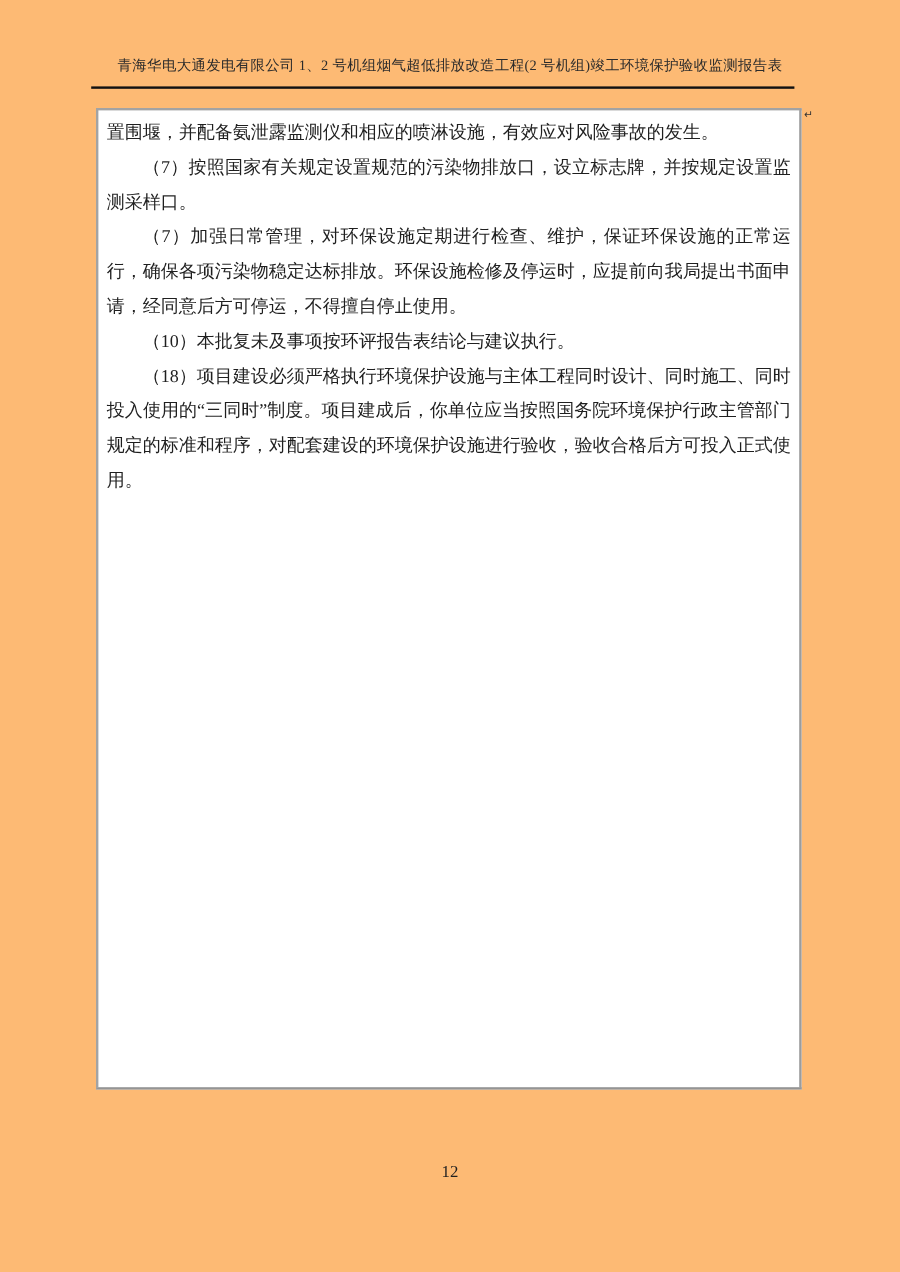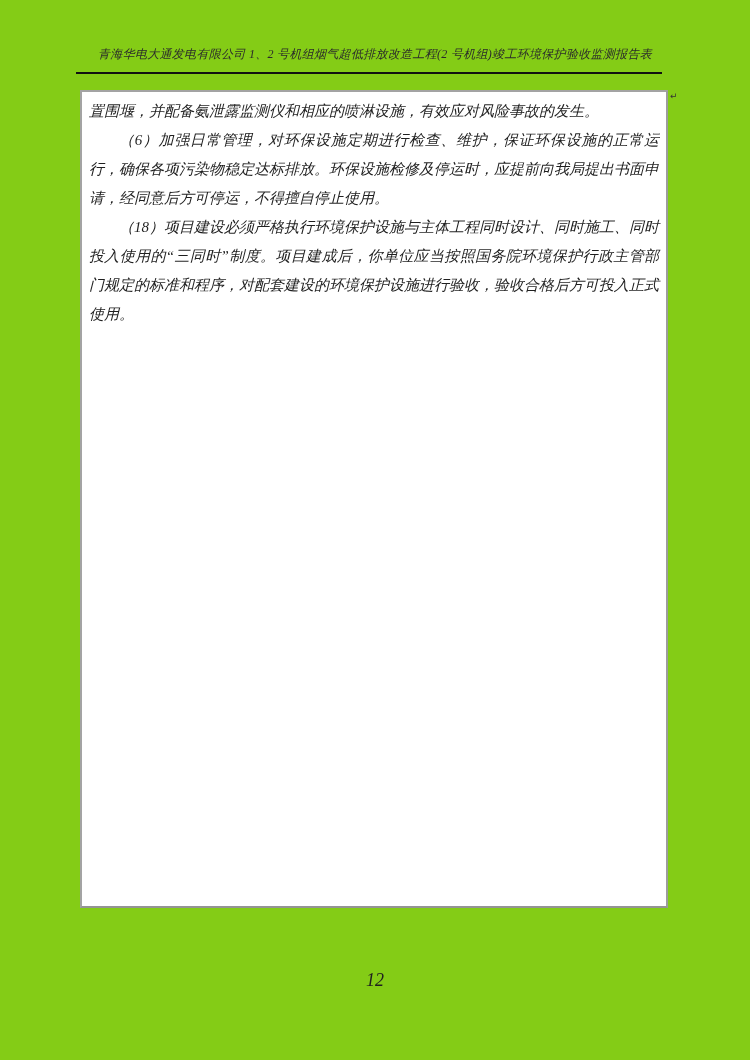--- a/index.html
+++ b/index.html
@@ -4,24 +4,23 @@
 <style>
   html, body {
     margin: 0;
     padding: 0;
     background: #ffffff;
   }
   .page {
     position: relative;
     width: 750px;
     height: 1060px;
-    background: #84cc16;
+    background: #fdba74;
     font-family: "Liberation Serif", "DejaVu Serif", serif;
     overflow: hidden;
-    font-style: italic;
   }
   .doc-header {
     position: absolute;
     top: 46px;
     left: 0;
     width: 100%;
     text-align: center;
     font-size: 12px;
     letter-spacing: 0.3px;
     color: #2b2b2b;
@@ -67,36 +66,38 @@
     color: #333333;
     font-family: "DejaVu Sans", sans-serif;
     line-height: 1;
   }
   .page-footer {
     position: absolute;
     top: 970px;
     left: 0;
     width: 100%;
     text-align: center;
-    font-size: 18px;
+    font-size: 14px;
     color: #1f1f1f;
   }
 </style>
 </head>
 <body>
 
 <div class="page">
 
   <div class="doc-header">青海华电大通发电有限公司 1、2 号机组烟气超低排放改造工程(2 号机组)竣工环境保护验收监测报告表</div>
 
   <div class="header-rule"></div>
 
   <div class="content-table">
     <p>置围堰，并配备氨泄露监测仪和相应的喷淋设施，有效应对风险事故的发生。</p>
-    <p class="indent">（6）加强日常管理，对环保设施定期进行检查、维护，保证环保设施的正常运行，确保各项污染物稳定达标排放。环保设施检修及停运时，应提前向我局提出书面申请，经同意后方可停运，不得擅自停止使用。</p>
+    <p class="indent">（7）按照国家有关规定设置规范的污染物排放口，设立标志牌，并按规定设置监测采样口。</p>
+    <p class="indent">（7）加强日常管理，对环保设施定期进行检查、维护，保证环保设施的正常运行，确保各项污染物稳定达标排放。环保设施检修及停运时，应提前向我局提出书面申请，经同意后方可停运，不得擅自停止使用。</p>
+    <p class="indent">（10）本批复未及事项按环评报告表结论与建议执行。</p>
     <p class="indent">（18）项目建设必须严格执行环境保护设施与主体工程同时设计、同时施工、同时投入使用的“三同时”制度。项目建成后，你单位应当按照国务院环境保护行政主管部门规定的标准和程序，对配套建设的环境保护设施进行验收，验收合格后方可投入正式使用。</p>
   </div>
 
   <span class="cell-end-marker">↵</span>
 
   <div class="page-footer">12</div>
 
 </div>
 
 </body></html>

